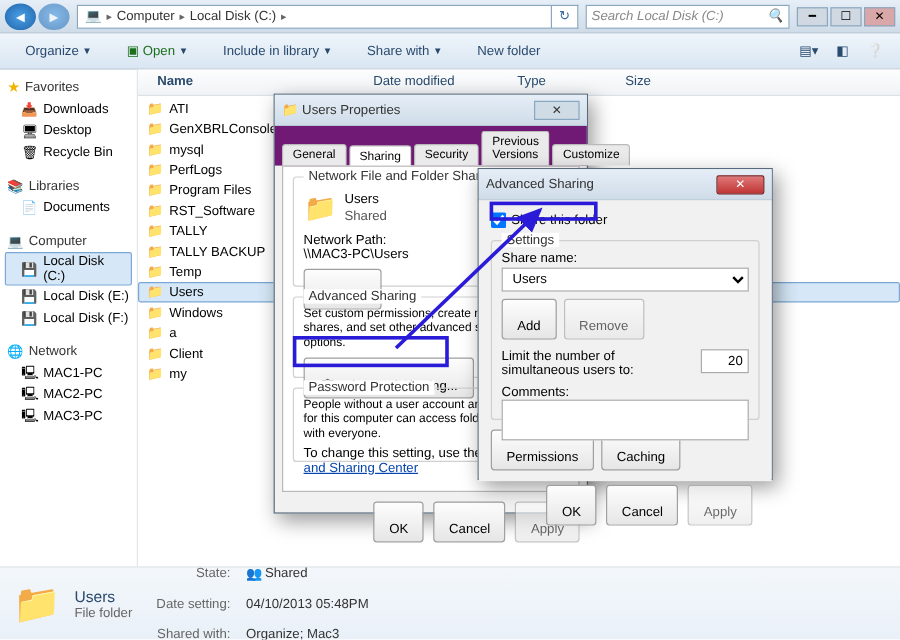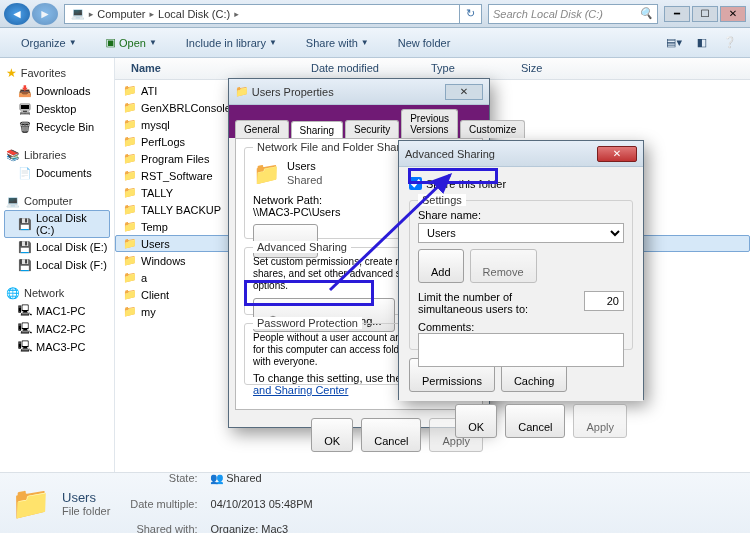--- a/index.html
+++ b/index.html
@@ -297,21 +297,21 @@
   <div>
     <div class="d-name">Users</div>
     <div style="color:#666">File folder</div>
   </div>
   <div class="d-grid" style="margin-left:20px">
     <span class="lbl">State:</span>
     <span class="shared-ico val">
         <span>Shared</span>
       </span>
     <span></span>
-    <span class="lbl">Date multiple:</span>
+    <span class="lbl">Date setting:</span>
     <span class="val">04/10/2013 05:48PM</span>
     <span></span>
     <span class="lbl">Shared with:</span>
     <span class="val">Organize; Mac3</span>
     <span></span>
   </div>
 </div>
 
 <div class="dialog props">
   <div class="dlg-title">

